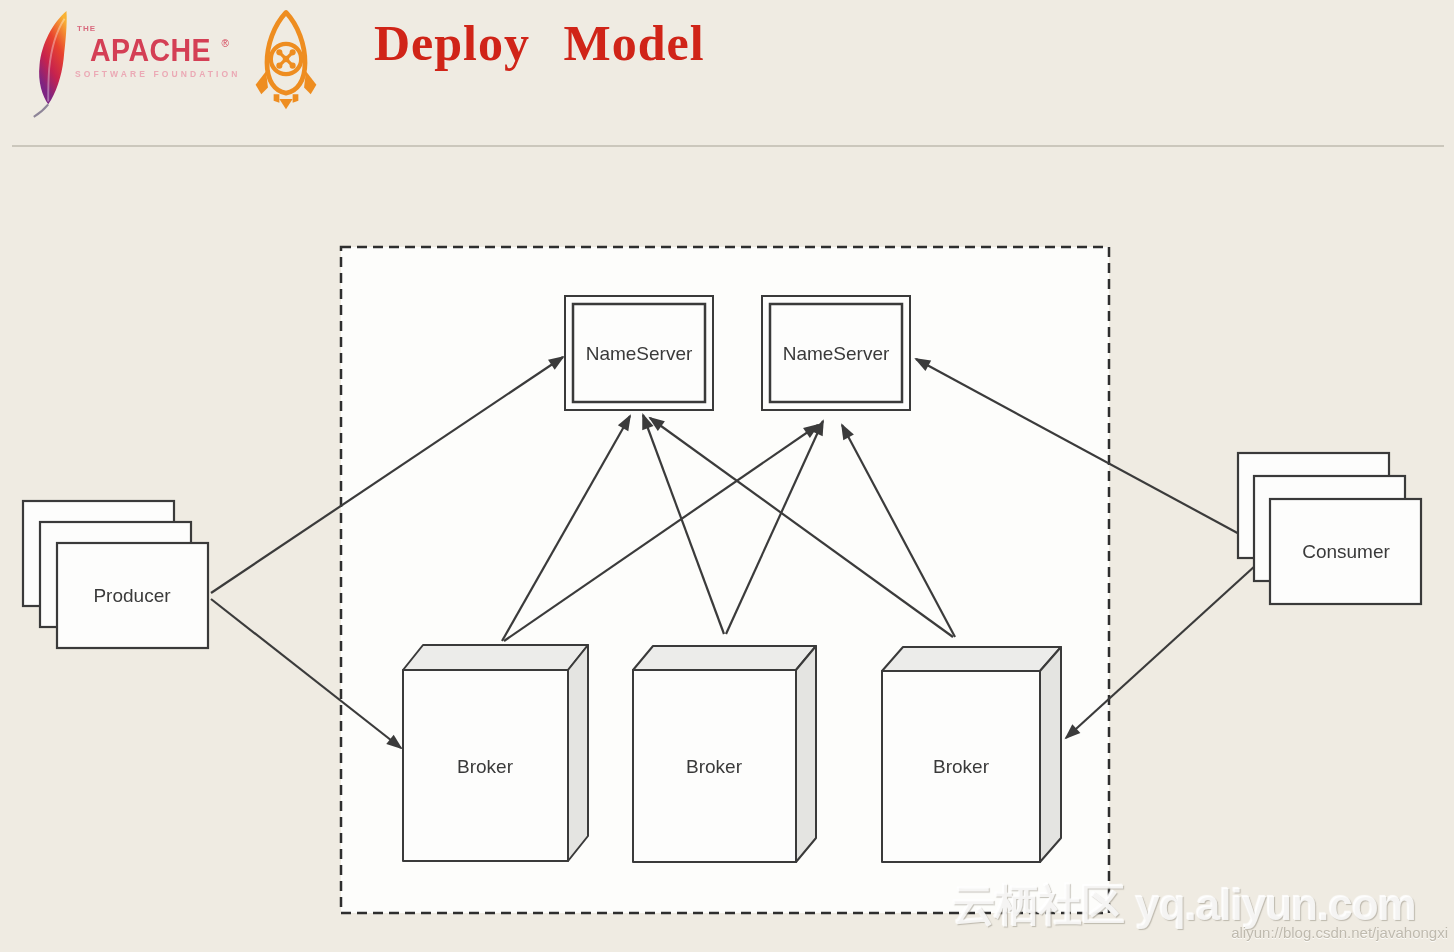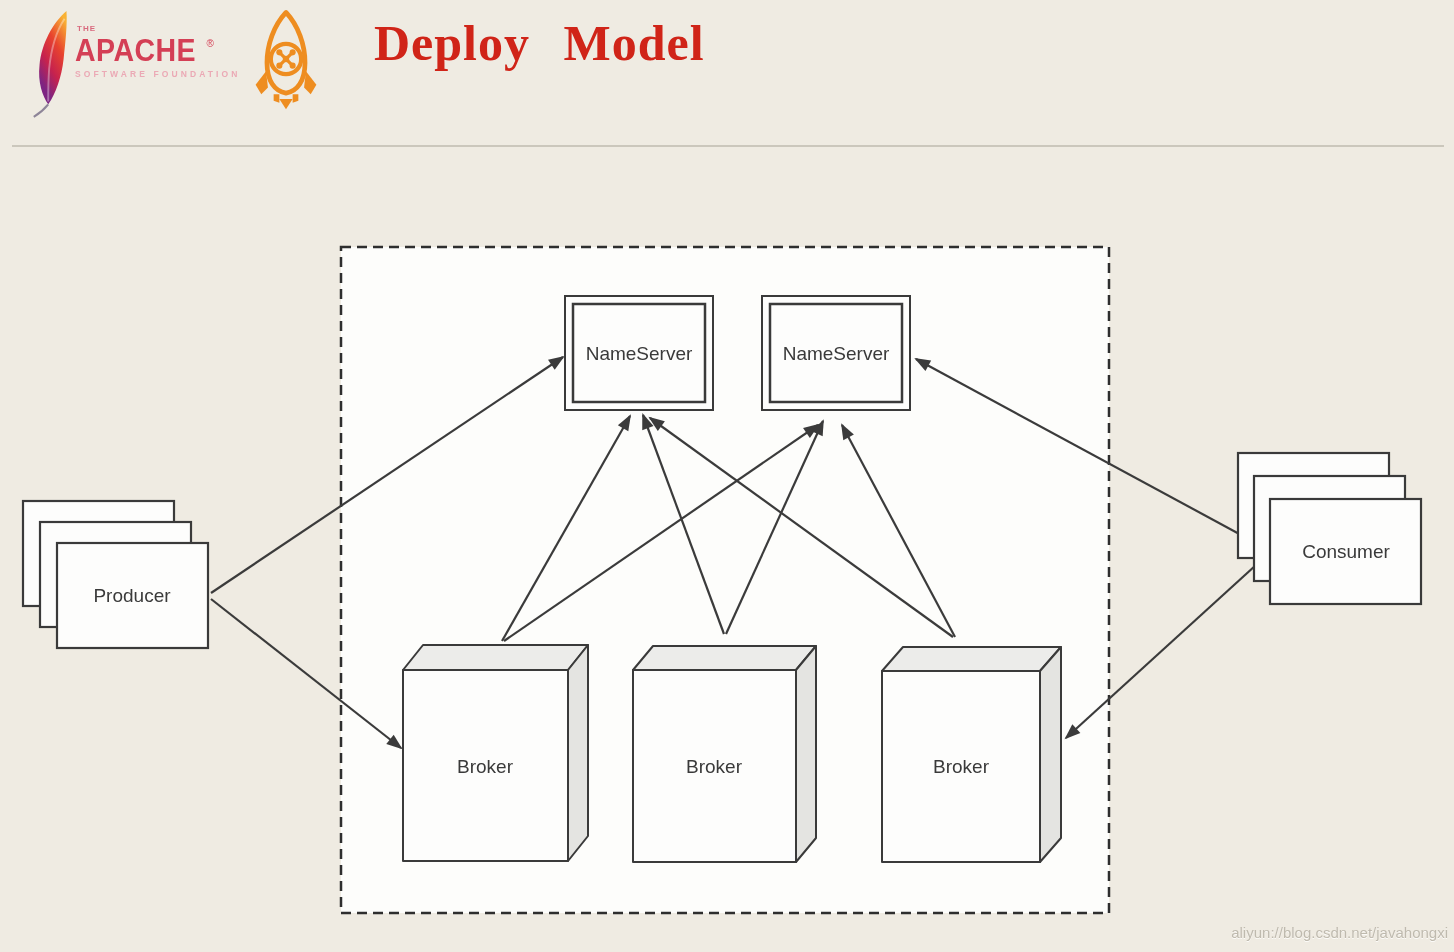--- a/index.html
+++ b/index.html
@@ -9,21 +9,21 @@
     background:#efebe2;
     overflow:hidden;
     font-family:"Liberation Sans", sans-serif;
   }
   
   .header{position:absolute;left:0;top:0;width:100%;height:145px;border-radius:22px;}
   .apache-logo{position:absolute;left:28px;top:6px;width:210px;height:108px;}
   .apache-feather{position:absolute;left:0;top:2px;}
   .apache-text{position:absolute;left:47px;top:18px;width:165px;}
   .apache-the{font-size:8px;font-weight:bold;color:#d96a7e;letter-spacing:1px;margin-left:2px;}
-  .apache-name-row{white-space:nowrap;}
+  .apache-name-row{white-space:nowrap;margin-left:15px;}
   .apache-name{font-size:31px;font-weight:bold;color:#d43f55;letter-spacing:.5px;display:inline-block;transform:scaleX(.92);transform-origin:left;}
   .apache-reg{font-size:10px;color:#d43f55;vertical-align:14px;}
   .apache-sub{font-size:8.5px;font-weight:bold;color:#eba9b5;letter-spacing:3.1px;margin-top:0;white-space:nowrap;}
   .rocket-logo{position:absolute;left:248px;top:8px;}
   .page-title{
     position:absolute;left:374px;top:14px;margin:0;
     font-family:"Liberation Serif", serif;font-weight:bold;
     font-size:50px;color:#d02418;word-spacing:20px;letter-spacing:1px;
   }
   .divider{position:absolute;left:12px;top:145px;width:1432px;height:2px;background:#cbc7bc;}
@@ -165,15 +165,16 @@
     </g>
 
     <g stroke="#3a3a3a" stroke-width="2.2">
       <rect x="1238" y="453" width="151" height="105" fill="#fdfdfc"></rect>
       <rect x="1254" y="476" width="151" height="105" fill="#fdfdfc"></rect>
       <rect x="1270" y="499" width="151" height="105" fill="#fdfdfc"></rect>
       <text class="node-label" x="1346" y="558" text-anchor="middle" stroke="none">Consumer</text>
     </g>
   </svg>
 
+  <div class="watermark-big">云栖社区 yq.aliyun.com</div>
   <div class="watermark-url">aliyun://blog.csdn.net/javahongxi</div>
 
 </div>
 
 </body></html>

